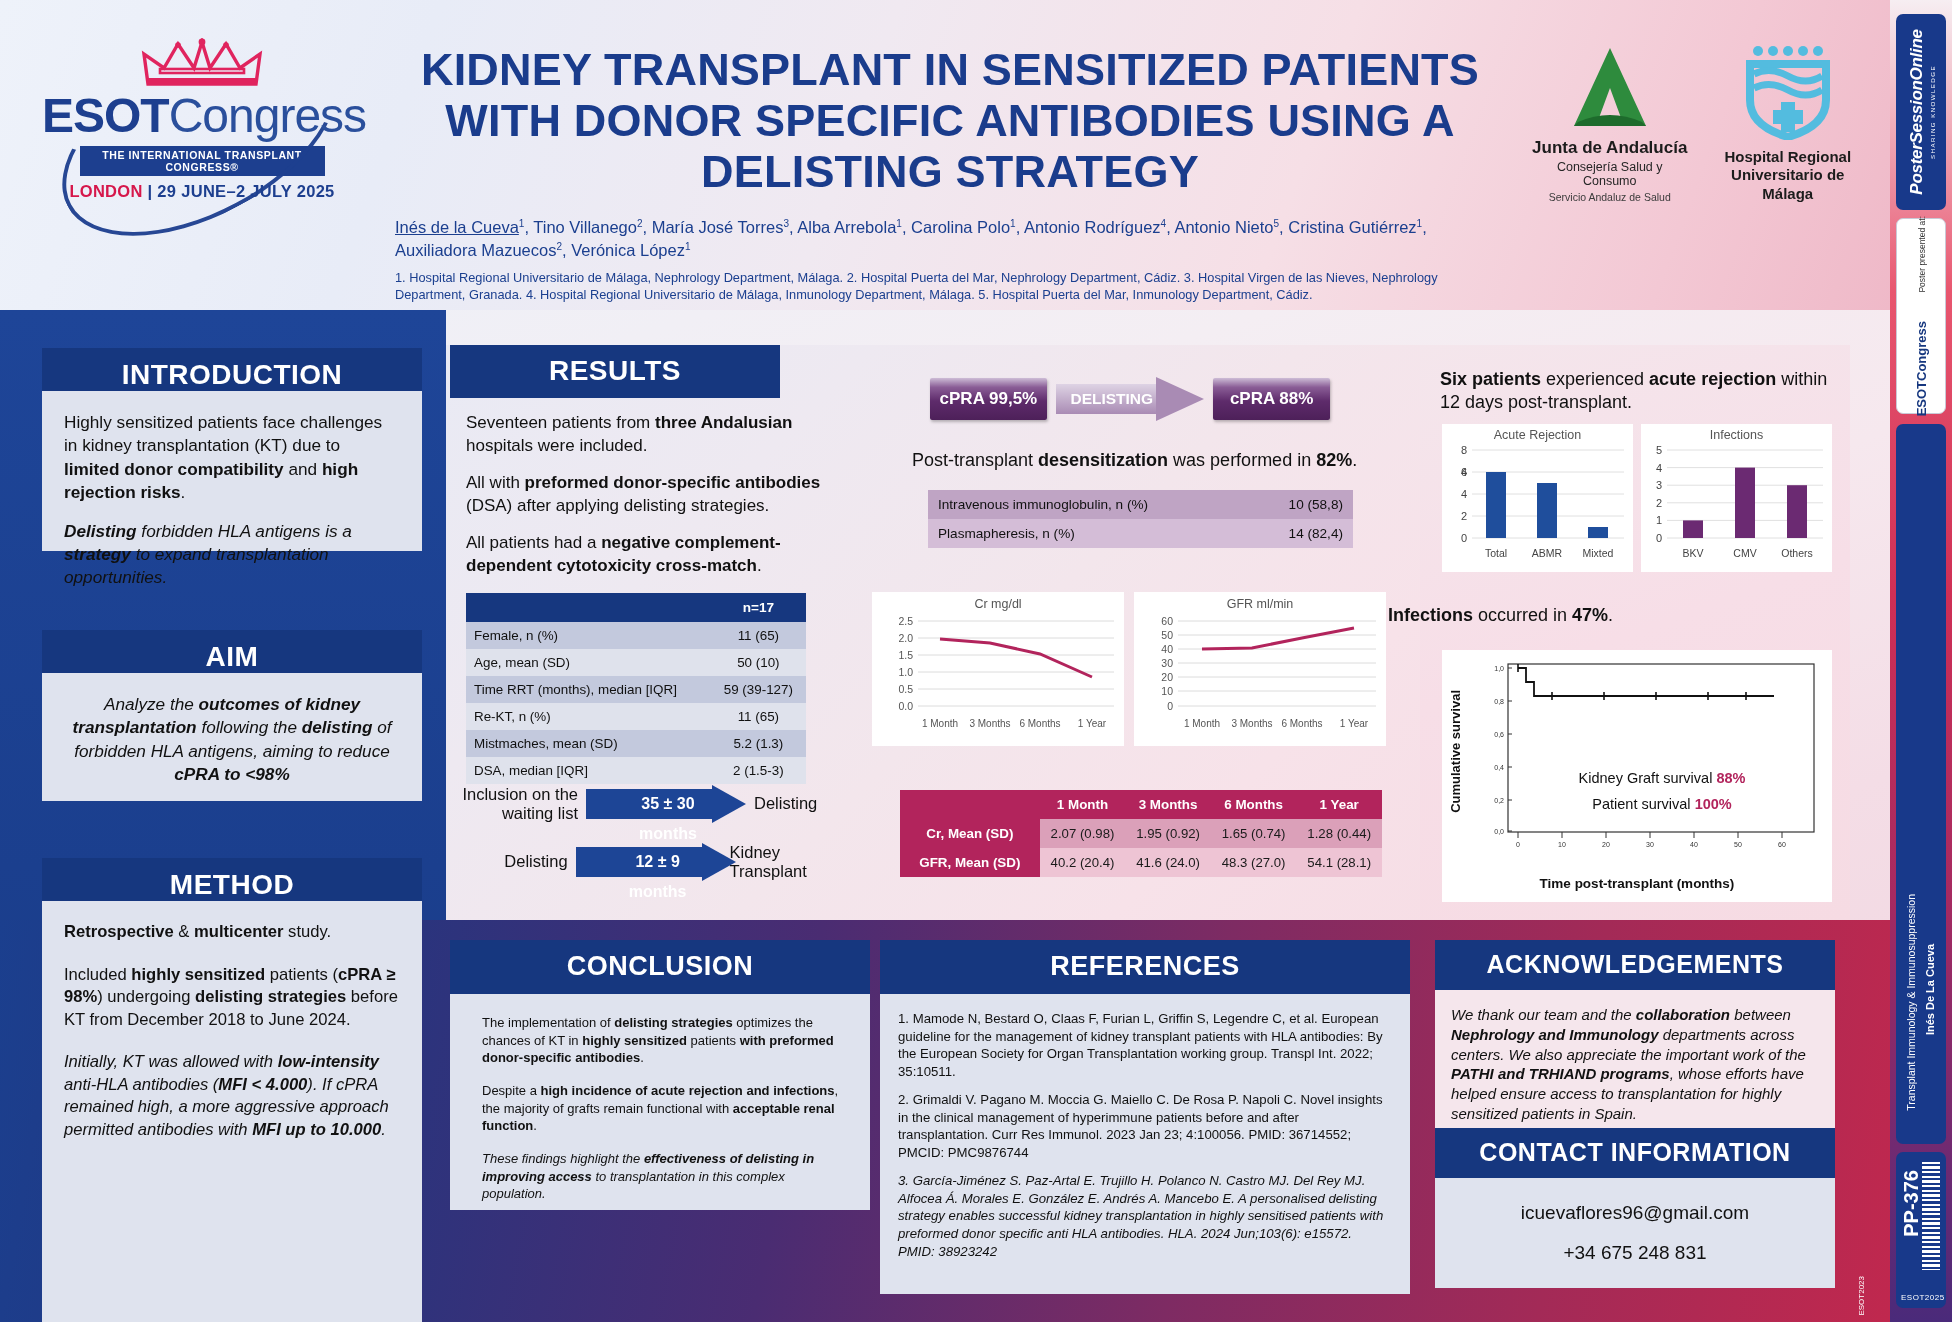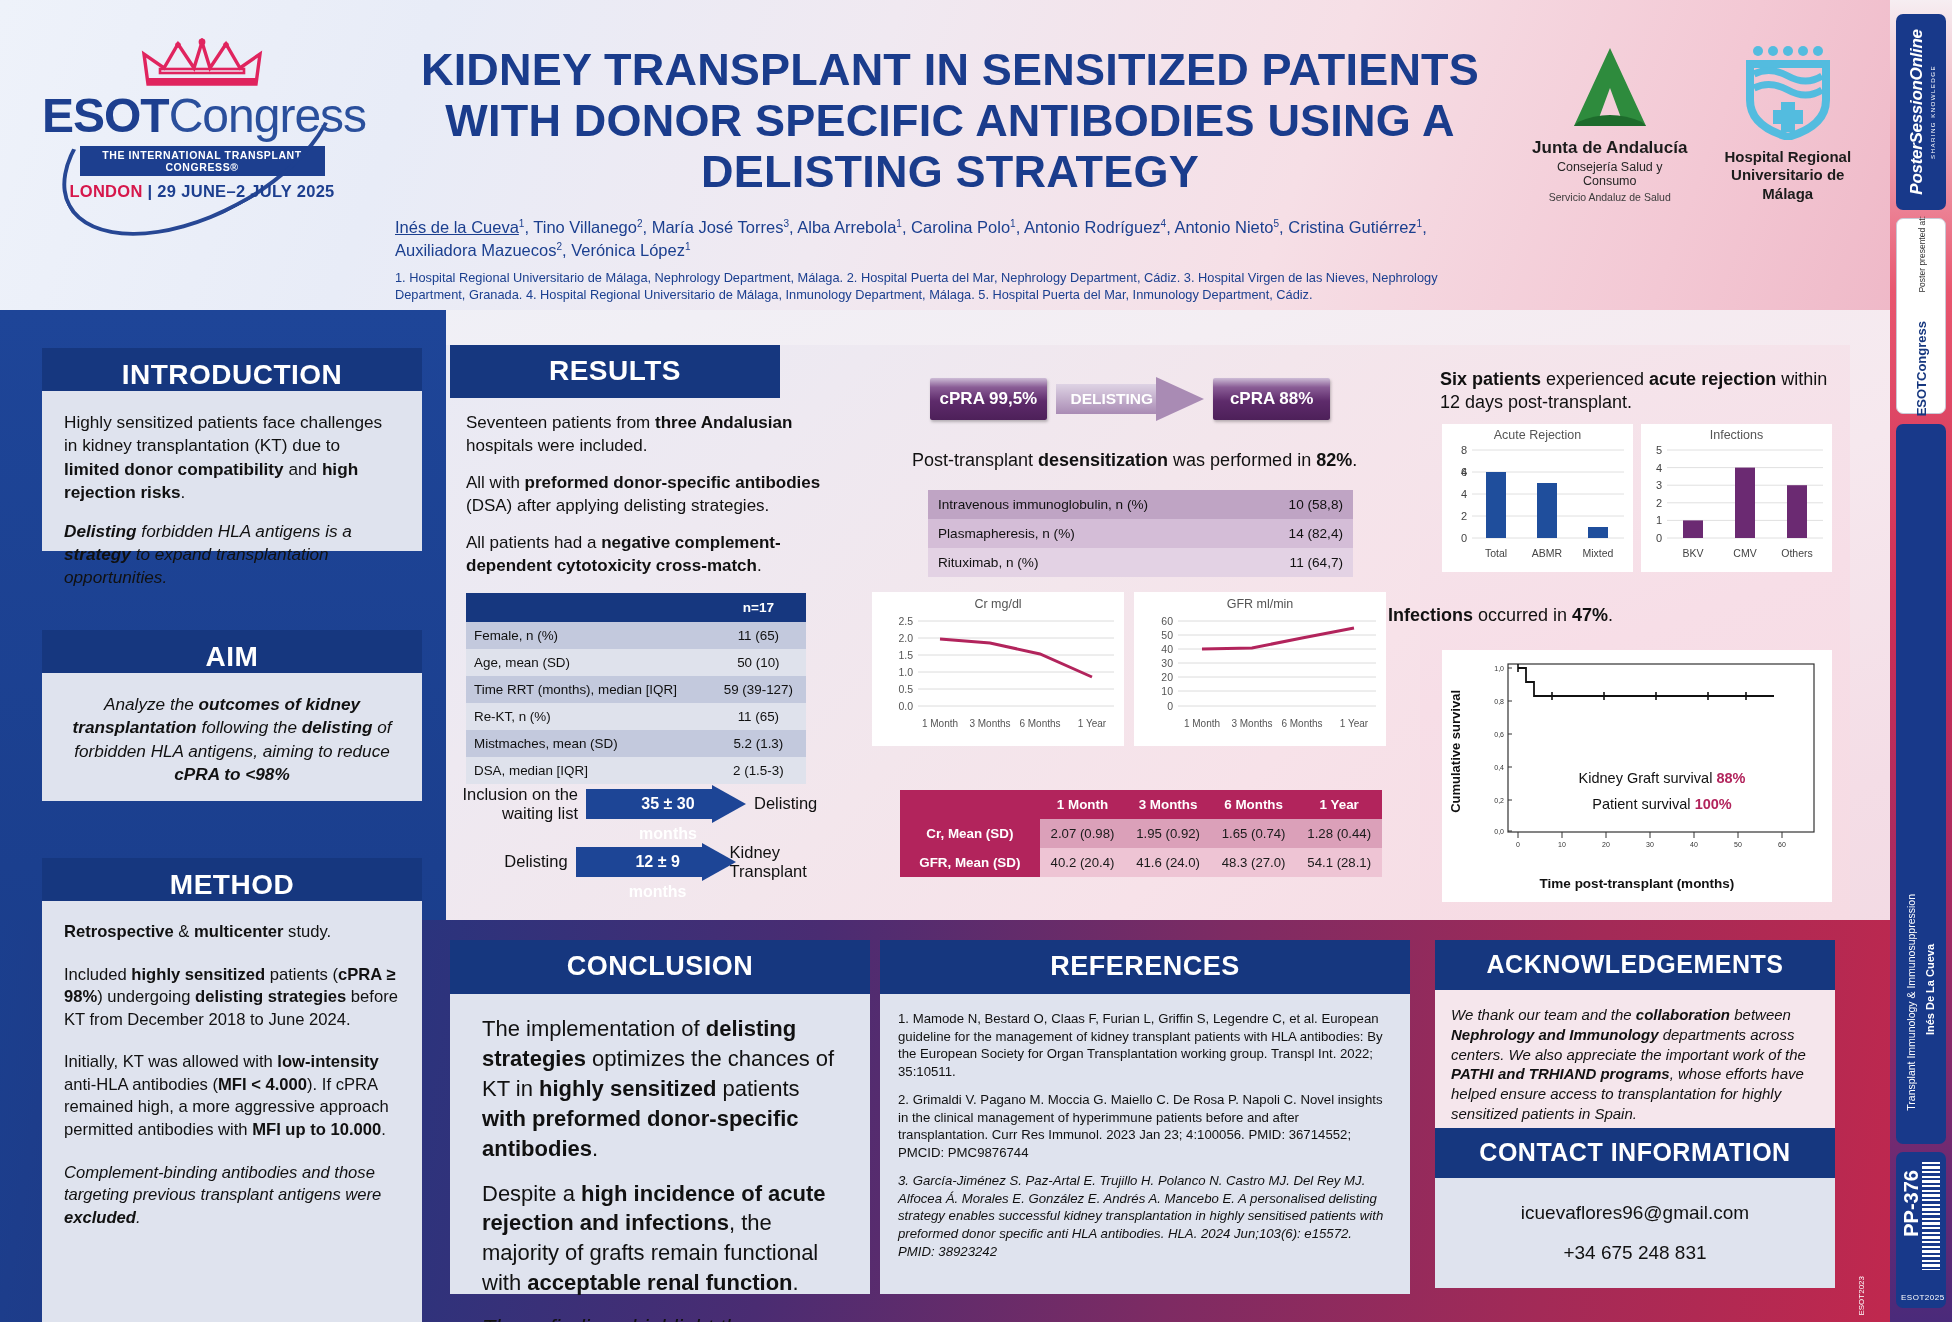--- a/index.html
+++ b/index.html
@@ -169,21 +169,21 @@
   #surv { position:absolute; left:1442px; top:650px; width:390px; height:252px; background:#fff; padding:8px 6px 4px; }
   #surv .ylab { position:absolute; left:6px; top:40px; writing-mode:vertical-rl; transform:rotate(180deg); font-size:13px; font-weight:bold; color:#111; }
   #surv .xlab { text-align:center; font-size:13.5px; font-weight:bold; color:#111; margin-top:2px; }
   #surv .ann { position:absolute; left:70px; top:120px; width:300px; text-align:center; font-size:14.5px; color:#111; }
   #surv .ann div { margin-bottom:10px; }
   #surv .ann b { color:#b2245c; }
 
   
   #sec-concl { left:450px; top:940px; width:420px; }
   #sec-concl .panel-head { font-size:27px; padding:11px 0 12px; }
-  #sec-concl .panel-body { height:300px; font-size:22px;padding-left:32px; }
+  #sec-concl .panel-body { height:216px; font-size:13px;padding-left:32px; }
   #sec-refs { left:880px; top:940px; width:530px; }
   #sec-refs .panel-head { font-size:27px; padding:11px 0 12px; }
   #sec-refs .panel-body { height:300px; font-size:13.2px; line-height:1.33; padding:16px 18px; }
   #sec-refs .panel-body p { margin-bottom:11px; }
   #sec-ack { left:1435px; top:940px; width:400px; }
   #sec-ack .panel-head { font-size:25px; padding:10px 0 11px; }
   #sec-ack .panel-body { height:140px; font-size:15px; line-height:1.32; padding:15px 16px; background:#f5e6ec; }
   #sec-contact { left:1435px; top:1128px; width:400px; }
   #sec-contact .panel-head { font-size:25px; padding:10px 0 11px; }
   #sec-contact .panel-body { height:110px; text-align:center; font-size:19px; padding-top:22px; }
@@ -295,21 +295,20 @@
       <p>Analyze the <b>outcomes of kidney transplantation</b> following the <b>delisting</b> of forbidden HLA antigens, aiming to reduce <b>cPRA to &lt;98%</b></p>
     </div>
   </div>
 
   <div class="sec" id="sec-method">
     <div class="panel-head">METHOD</div>
     <div class="panel-body">
       <p><b>Retrospective</b> &amp; <b>multicenter</b> study.</p>
       <p>Included <b>highly sensitized</b> patients (<b>cPRA ≥ 98%</b>) undergoing <b>delisting strategies</b> before KT from December 2018 to June 2024.</p>
       <p>Initially, KT was allowed with <b>low-intensity</b> anti-HLA antibodies (<b>MFI &lt; 4.000</b>). If cPRA remained high, a more aggressive approach permitted antibodies with <b>MFI up to 10.000</b>.</p>
-      <p>Complement-binding antibodies and those targeting previous transplant antigens were <b>excluded</b>.</p>
     </div>
   </div>
 
   <div class="sec" id="sec-results">
     <div class="panel-head">RESULTS</div>
   </div>
 
   <div id="results-text">
     <p>Seventeen patients from <b>three Andalusian</b> hospitals were included.</p>
     <p>All with <b>preformed donor-specific antibodies</b> (DSA) after applying delisting strategies.</p>
@@ -385,24 +384,20 @@
   <div id="desens-line">Post-transplant <b>desensitization</b> was performed in <b>82%</b>.</div>
   <table id="desens-table">
       <tbody id="desens-body">
         <tr class="r0">
           <td>Intravenous immunoglobulin, n (%)</td>
           <td class="v">10 (58,8)</td>
         </tr>
         <tr class="r1">
           <td>Plasmapheresis, n (%)</td>
           <td class="v">14 (82,4)</td>
-        </tr>
-        <tr class="r2">
-          <td>Rituximab, n (%)</td>
-          <td class="v">11 (64,7)</td>
         </tr>
       </tbody>
     </table>
 
   <div class="lchart" id="lchart-cr">
     <div class="ct">Cr mg/dl</div>
     <svg width="252" height="128" viewBox="0 0 252 128">
       <g stroke="#dcdcdc" stroke-width="1">
         <line x1="46" y1="10" x2="242" y2="10"></line>
           <line x1="46" y1="27" x2="242" y2="27"></line>

